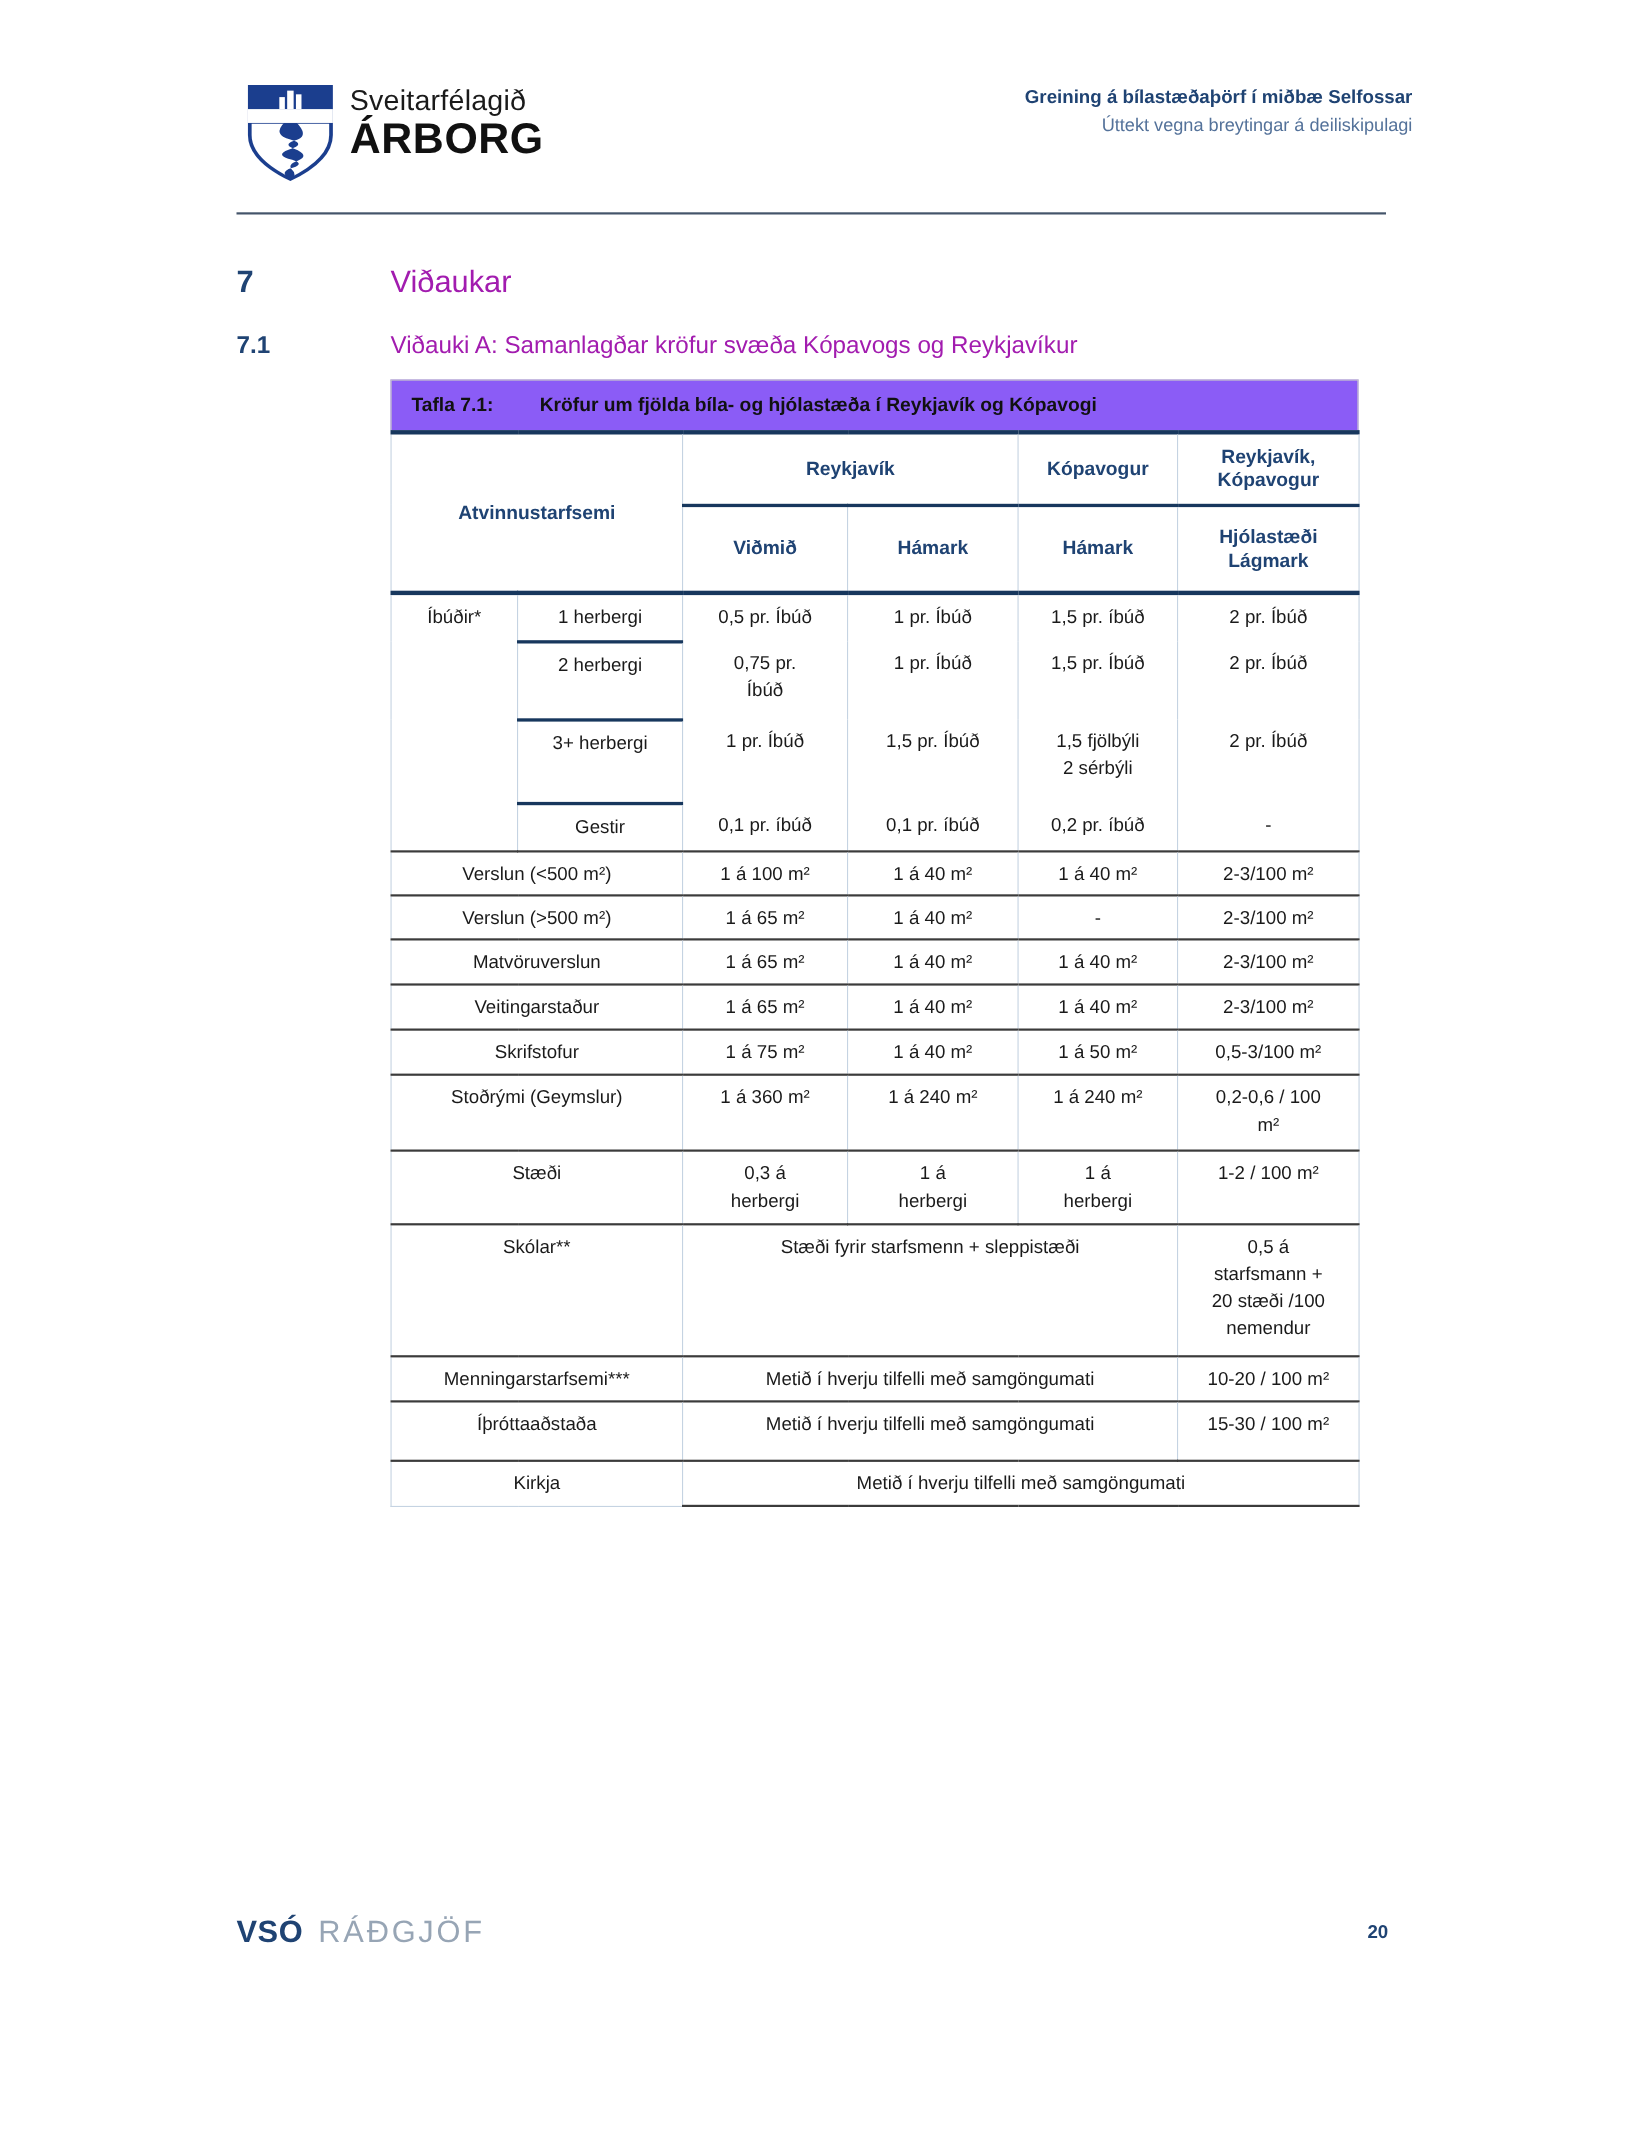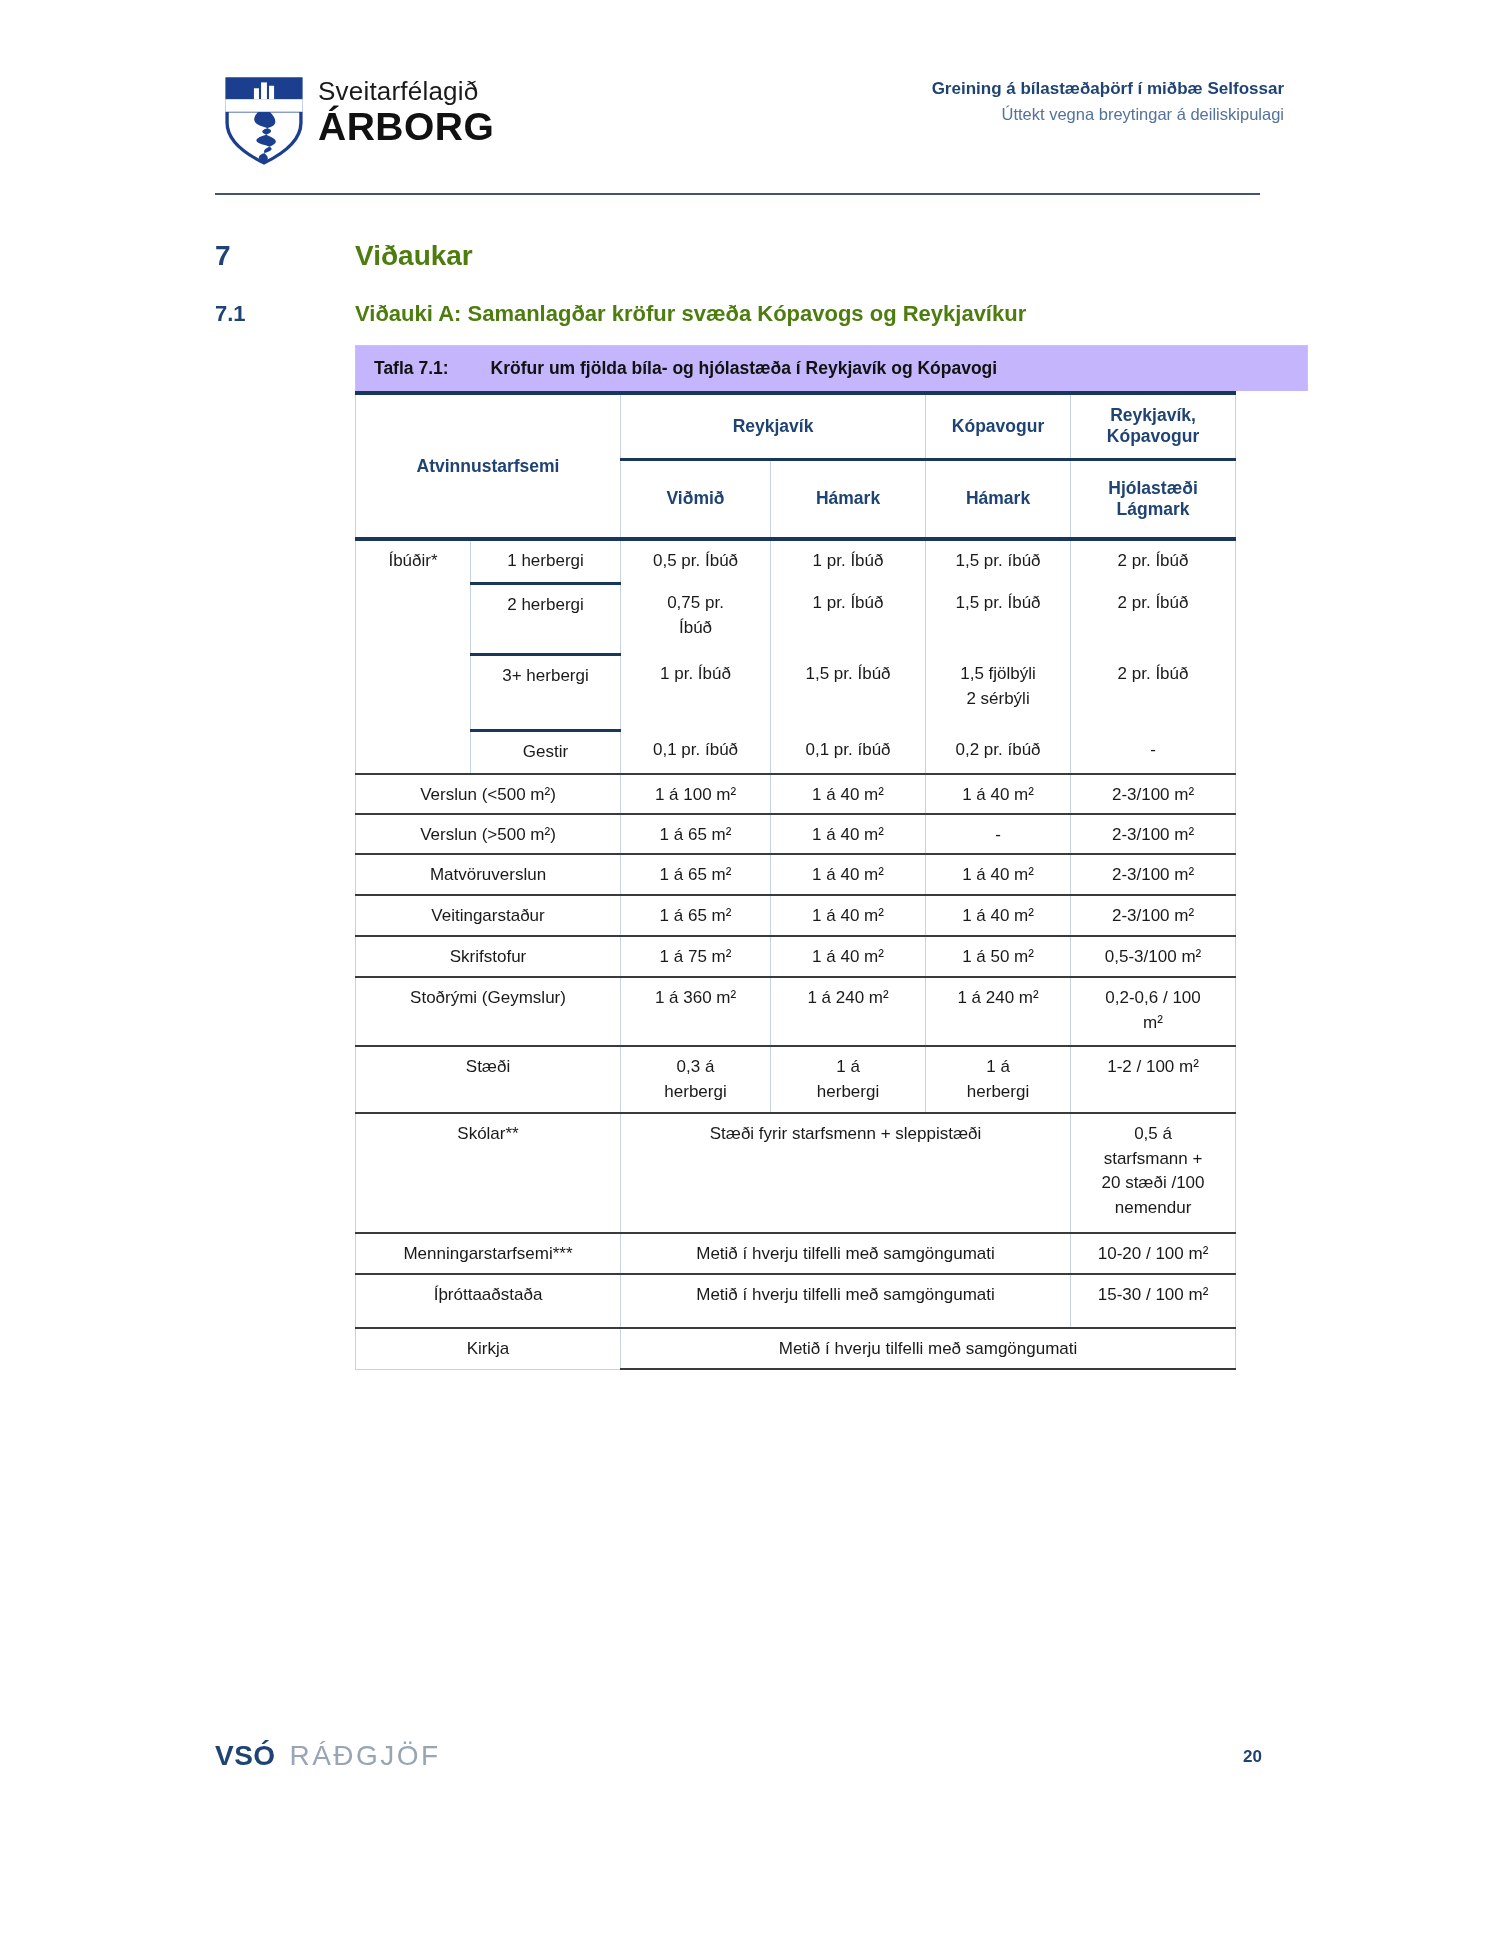--- a/index.html
+++ b/index.html
@@ -13,27 +13,27 @@
   .logo-prefix{font-size:26px;color:#1a1a1a;letter-spacing:0.2px;}
   .logo-name{font-size:39px;font-weight:bold;color:#111;letter-spacing:0.5px;margin-top:3px;}
   .doc-head{position:absolute;right:240px;top:76px;width:600px;text-align:right;line-height:1.5;}
   .doc-title{font-size:17px;font-weight:bold;color:#1f4373;}
   .doc-subtitle{font-size:16.5px;color:#54729a;}
   .head-rule{position:absolute;left:215px;top:193px;width:1045px;height:2px;background:#44546a;}
   
   .h1-row{position:absolute;left:215px;top:240px;width:1045px;}
   .h2-row{position:absolute;left:215px;top:301px;width:1045px;}
   .h-num{position:absolute;left:0;top:0;font-weight:bold;color:#1f4373;}
-  .h-txt{position:absolute;left:140px;top:0;font-weight:bold;color:#4d7c0f;white-space:nowrap;}
+  .h-txt{position:absolute;left:140px;top:0;font-weight:normal;color:#a21caf;white-space:nowrap;}
   .h1-row .h-num,.h1-row .h-txt{font-size:28px;}
   .h2-row .h-num,.h2-row .h-txt{font-size:22px;}
   
   .table-wrap{position:absolute;left:355px;top:345px;width:880px;}
   .caption-box{
-    box-sizing:border-box;width:953px;height:46px;background:#c4b5fd;
+    box-sizing:border-box;width:880px;height:46px;background:#8b5cf6;
     border:1px solid #c9c9c9;border-bottom:none;
     display:flex;align-items:center;padding-left:18px;
     font-size:17.5px;font-weight:bold;color:#111;
   }
   .caption-desc{margin-left:42px;}
   table.req{
     border-collapse:collapse;table-layout:fixed;width:880px;
     font-size:17px;color:#1a1a1a;
   }
   table.req th,table.req td{box-sizing:border-box;overflow:hidden;}

